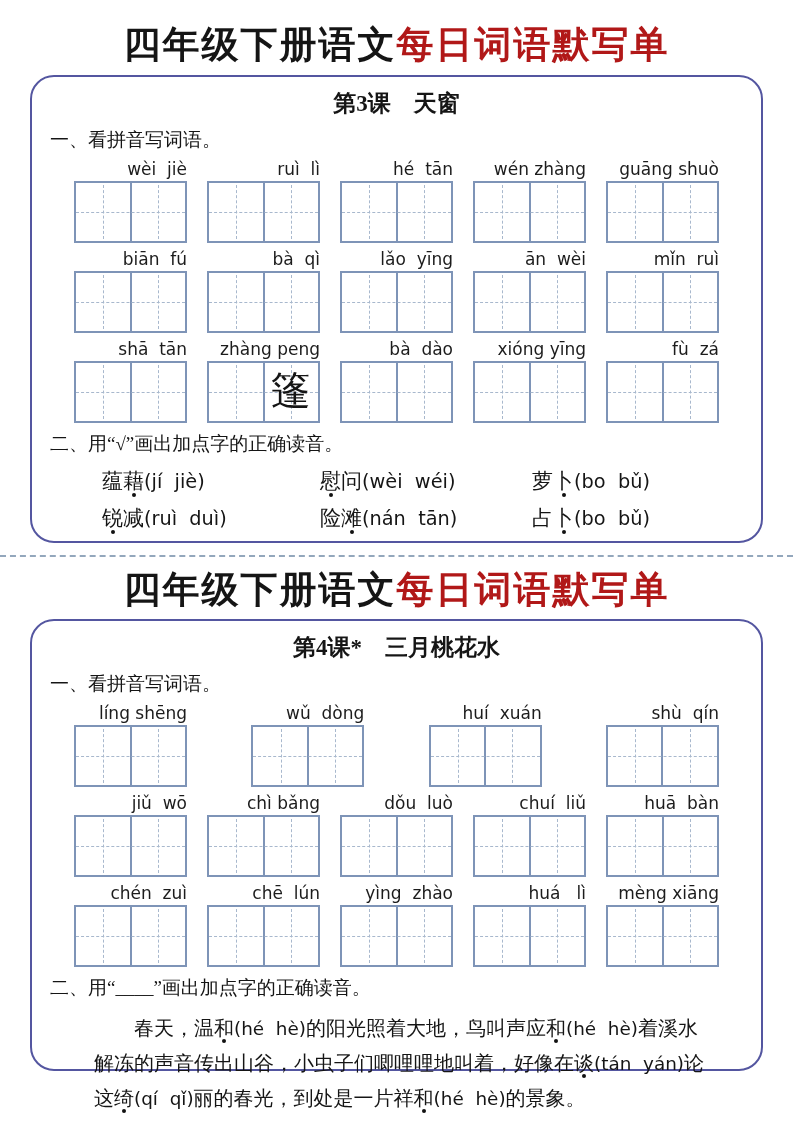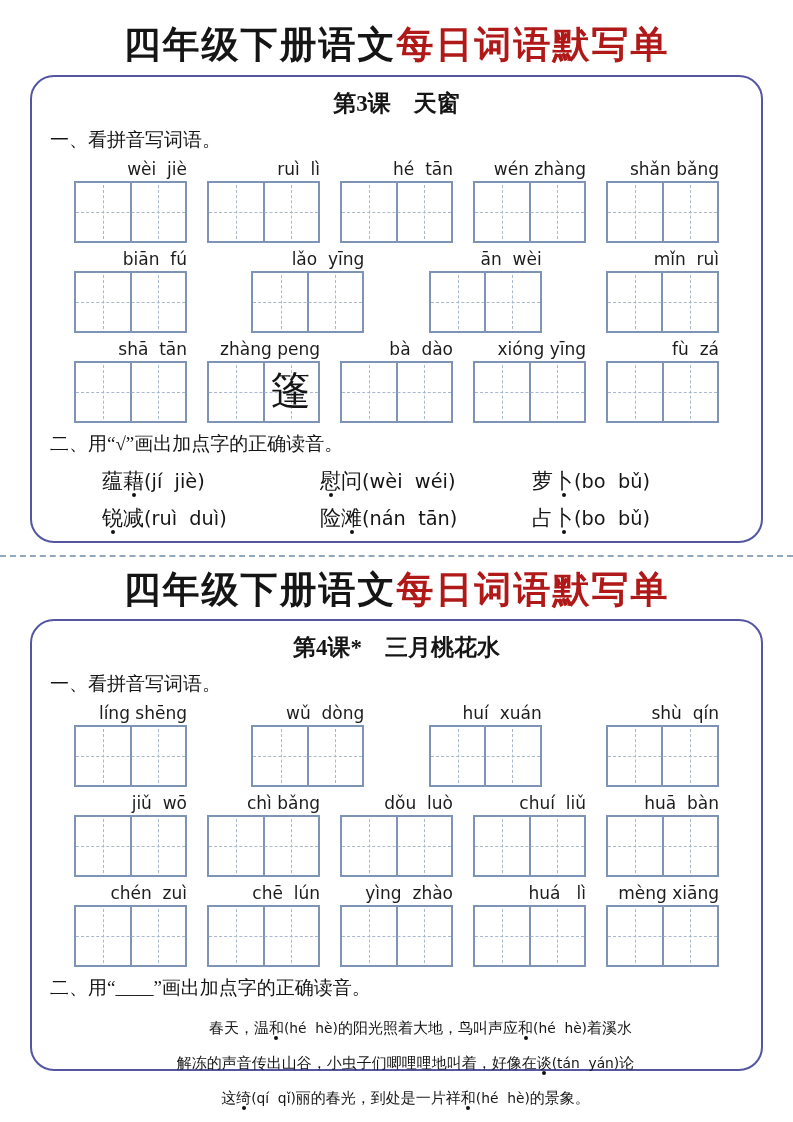--- a/index.html
+++ b/index.html
@@ -33,21 +33,21 @@
   .gridbox i{position:absolute;display:block;}
   .gridbox .v50{top:0;bottom:0;left:50%;width:0;border-left:2px solid var(--gb);margin-left:-1px;}
   .gridbox .v25{top:2px;bottom:2px;left:25%;width:0;border-left:1px dashed var(--gd);}
   .gridbox .v75{top:2px;bottom:2px;left:75%;width:0;border-left:1px dashed var(--gd);}
   .gridbox .h50{left:0;right:0;top:50%;height:0;border-top:1px dashed var(--gd);}
   .written{position:absolute;left:50%;top:50%;width:50%;transform:translateY(-52%); text-align:center;font-size:40px;line-height:1;z-index:2;}
 
   .choices{display:grid;grid-template-columns:218px 212px 1fr; margin:6px 0 0 52px;font-size:21px;line-height:36px;}
   .choice{white-space:pre-wrap;}
 
-  .paragraph{margin:4px 26px 0 44px;font-size:15px;line-height:35px;text-align:center;}
+  .paragraph{margin:4px 26px 0 44px;font-size:20px;line-height:35px;}
   .pline{white-space:pre-wrap;}
   .pline.indent{text-indent:2em;}
 
   .seg{white-space:pre-wrap;}
   .seg.pin{font-family:"DejaVu Sans","Liberation Sans",sans-serif;font-size:0.92em;}
   .seg.dot{position:relative;}
   .seg.dot::after{content:"";position:absolute;left:50%;transform:translateX(-50%); bottom:-4px;width:4px;height:4px;border-radius:50%;background:#111;}
 
   .divider{margin-top:12px;border-top:2px dashed var(--div);height:0;width:793px;margin-left:-0px;}
 </style>
@@ -93,32 +93,41 @@
         <div class="unit">
           <div class="pinyin">wén zhàng</div>
           <div class="gridbox">
             <i class="v25"></i>
             <i class="v50"></i>
             <i class="v75"></i>
             <i class="h50"></i>
           </div>
         </div>
         <div class="unit">
-          <div class="pinyin">shǎn bǎng</div>
+          <div class="pinyin">guāng shuò</div>
           <div class="gridbox">
             <i class="v25"></i>
             <i class="v50"></i>
             <i class="v75"></i>
             <i class="h50"></i>
           </div>
         </div>
       </div>
       <div class="grid-row">
         <div class="unit">
           <div class="pinyin">biān  fú</div>
+          <div class="gridbox">
+            <i class="v25"></i>
+            <i class="v50"></i>
+            <i class="v75"></i>
+            <i class="h50"></i>
+          </div>
+        </div>
+        <div class="unit">
+          <div class="pinyin">bà  qì</div>
           <div class="gridbox">
             <i class="v25"></i>
             <i class="v50"></i>
             <i class="v75"></i>
             <i class="h50"></i>
           </div>
         </div>
         <div class="unit">
           <div class="pinyin">lǎo  yīng</div>
           <div class="gridbox">

